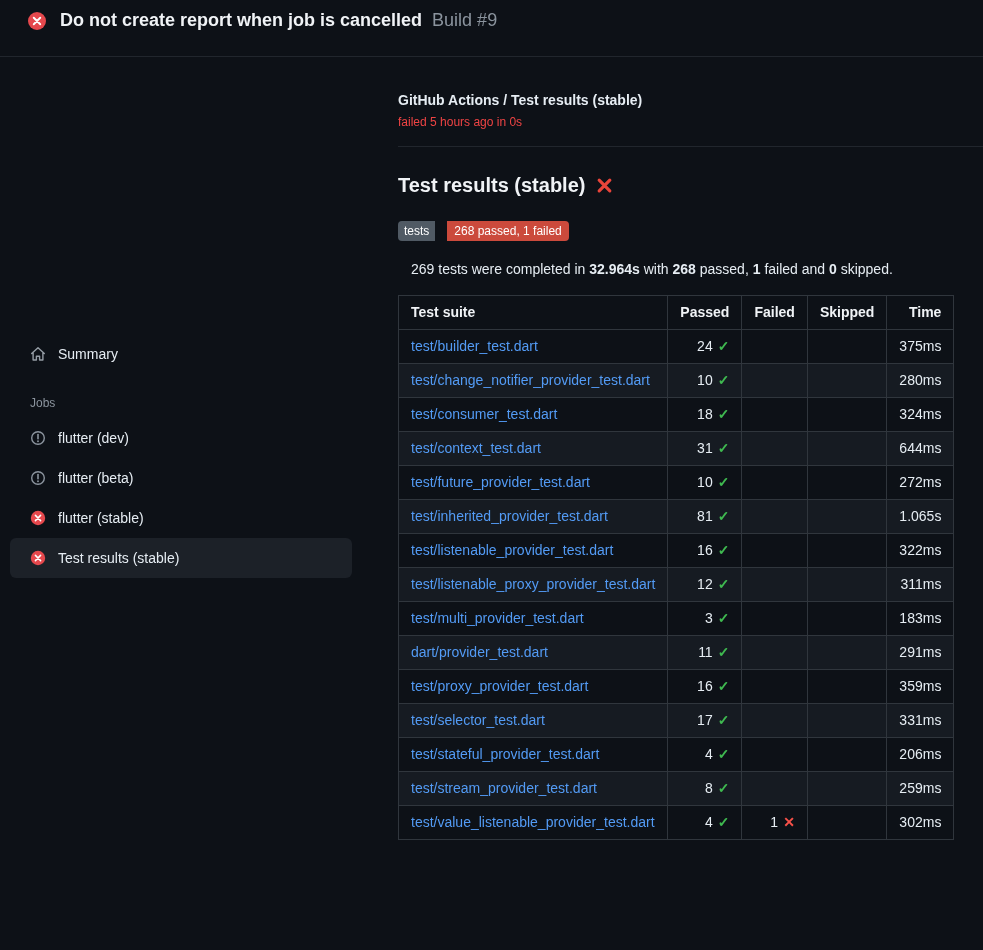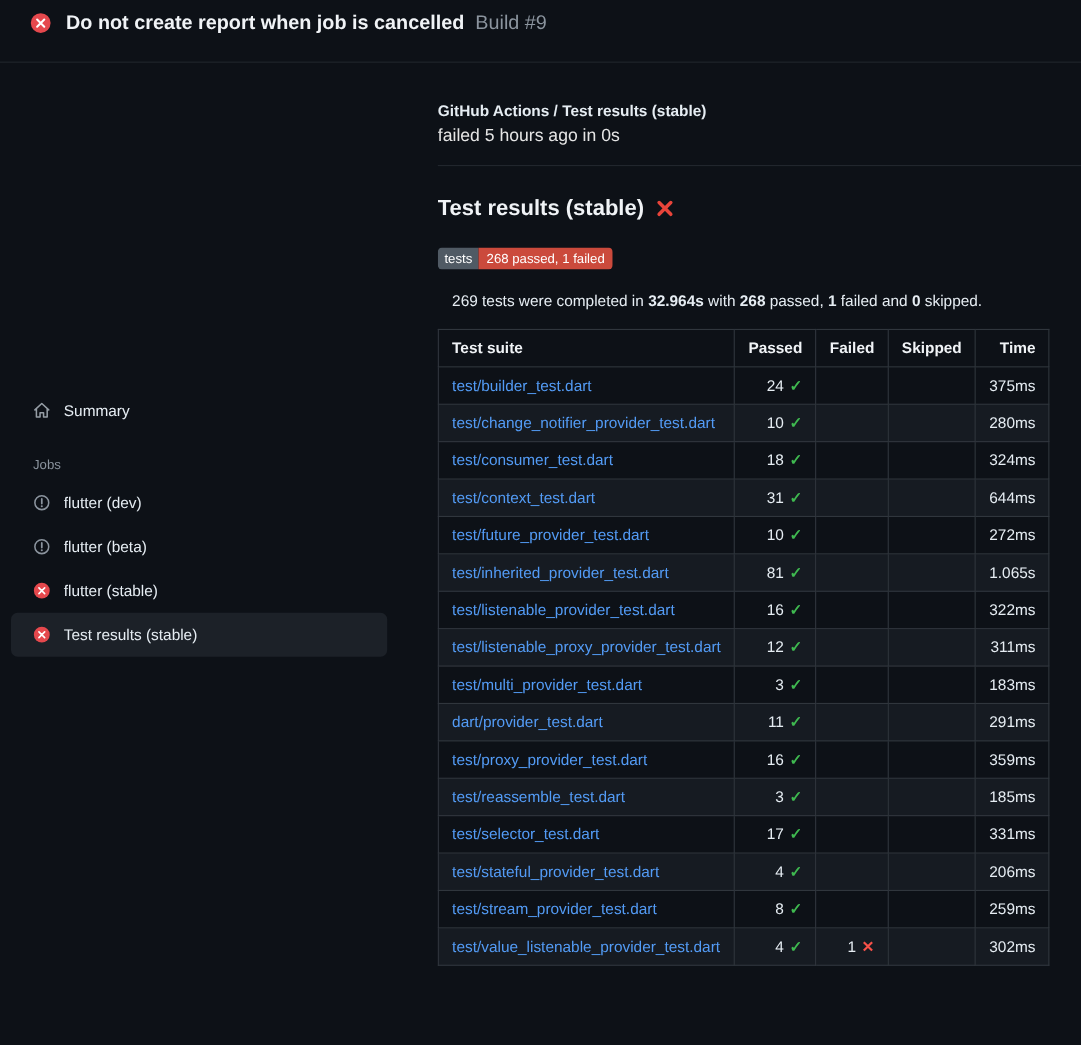--- a/index.html
+++ b/index.html
@@ -31,31 +31,31 @@
     color: #e6edf3; cursor: pointer;
   }
   .side-item.selected { background: #1c2128; }
   .side-item .icon { display: inline-flex; width: 16px; height: 16px; }
   .jobs-label { color: #8b949e; font-size: 12px; margin: 22px 0 8px 20px; }
   .home-icon { color: #959da5; }
   .neutral-icon { color: #8b949e; }
   
   .main { flex: 1; padding: 35px 32px 0 8px; min-width: 0; }
   .breadcrumb { font-weight: 700; font-size: 14px; color: #e6edf3; }
-  .status-line { color: #e5e5e5; font-size: 16px; margin-top: 7px; }
+  .status-line { color: #ef4444; font-size: 12px; margin-top: 7px; }
   .divider { border: 0; border-top: 1px solid #21262d; margin: 17px -32px 0 0; height: 0; }
   .section-title {
     display: flex; align-items: center; gap: 11px;
     margin: 27px 0 0; font-size: 20px; font-weight: 700; color: #f0f3f6;
   }
   .red-x { display: inline-flex; color: var(--red-x, #e8443a); }
   .red-x svg { width: 17px; height: 17px; }
   .badge {
     display: inline-flex; margin-top: 24px; font-size: 12px;
-    border-radius: 4px; overflow: hidden; line-height: 1;
+    border-radius: 4px; overflow: hidden; line-height: 1; gap: 12px;
   }
   .badge-label { background: var(--badge-label-bg, #505a64); color: #fff; padding: 4px 6px; }
   .badge-value { background: var(--badge-value-bg, #cb4a3c); color: #fff; padding: 4px 7px; }
   .report-title {
     display: flex; align-items: center; gap: 11px;
     margin: 36px -32px 0 0; padding-bottom: 10px;
     border-bottom: 1px solid #21262d;
     font-size: 20px; font-weight: 700;
   }
   .report-link { color: var(--link, #539bf5); text-decoration: none; }
@@ -254,27 +254,20 @@
               <td class="num">291ms</td>
             </tr>
             <tr>
               <td class="suite"><a href="#">test/proxy_provider_test.dart</a></td>
               <td class="num"><span>16</span><span class="check-icon">✓</span></td>
               <td class="num"></td>
               <td class="num"></td>
               <td class="num">359ms</td>
             </tr>
             <tr>
-              <td class="suite"><a href="#">test/reassemble_test.dart</a></td>
-              <td class="num"><span>3</span><span class="check-icon">✓</span></td>
-              <td class="num"></td>
-              <td class="num"></td>
-              <td class="num">185ms</td>
-            </tr>
-            <tr>
               <td class="suite"><a href="#">test/selector_test.dart</a></td>
               <td class="num"><span>17</span><span class="check-icon">✓</span></td>
               <td class="num"></td>
               <td class="num"></td>
               <td class="num">331ms</td>
             </tr>
             <tr>
               <td class="suite"><a href="#">test/stateful_provider_test.dart</a></td>
               <td class="num"><span>4</span><span class="check-icon">✓</span></td>
               <td class="num"></td>

